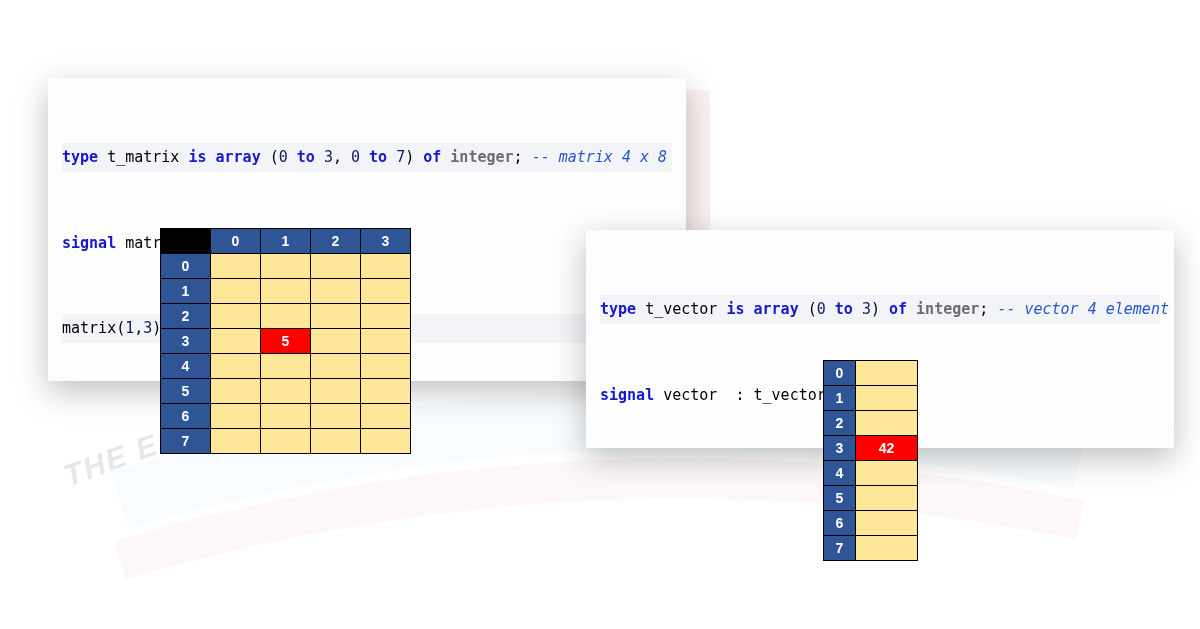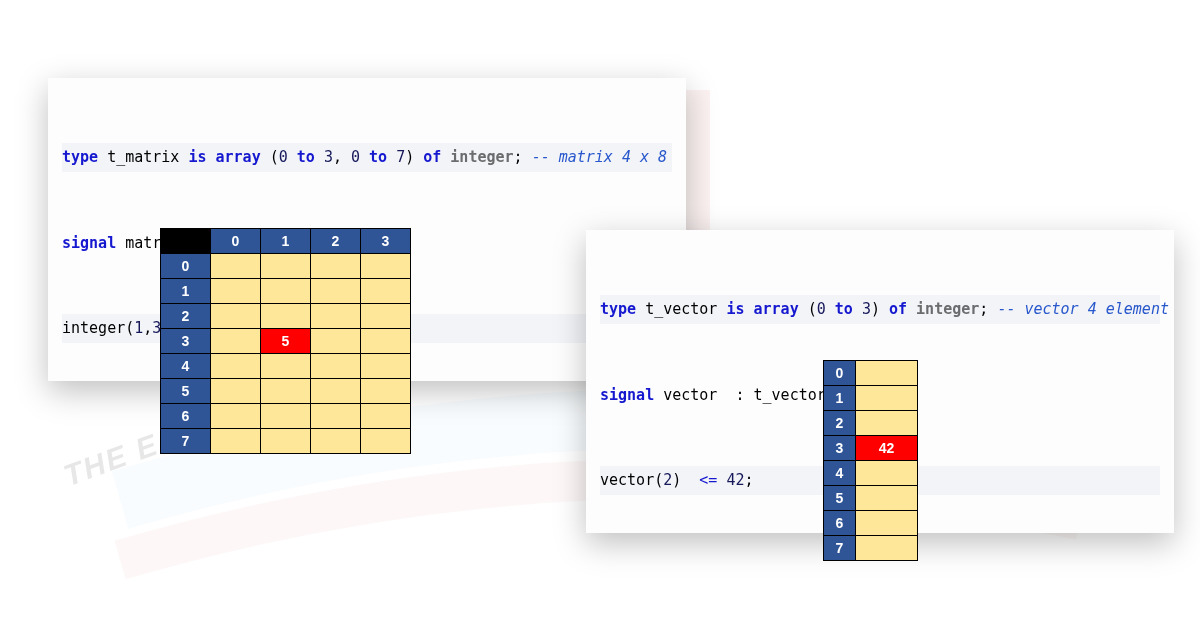--- a/index.html
+++ b/index.html
@@ -116,27 +116,26 @@
     </g>
     <path d="M120 500 Q 600 360 1080 460" stroke="#5aa7df" stroke-width="60" fill="none" opacity="0.6"></path>
     <path d="M120 560 Q 600 420 1080 520" stroke="#d43a34" stroke-width="40" fill="none" opacity="0.6"></path>
   </svg>
 </div>
 <div class="tagline">THE EASIEST WAY TO LEARN VHDL</div>
 
 <div class="code-panel" style="left:48px; top:78px; width:610px;">
   <span class="ln alt"><span class="kw">type</span><span class="plain"> t_matrix </span><span class="kw">is</span><span class="kw"> array </span><span class="plain">(</span><span class="num">0</span><span class="kw"> to </span><span class="num">3</span><span class="plain">, </span><span class="num">0</span><span class="kw"> to </span><span class="num">7</span><span class="plain">) </span><span class="kw">of</span><span class="ty"> integer</span><span class="plain">; </span><span class="cm">-- matrix 4 x 8</span></span>
   <span class="ln"><span class="kw">signal</span><span class="plain"> matrix  : t_matrix;</span></span>
-  <span class="ln alt"><span class="plain">integer(</span><span class="num">1</span><span class="plain">,</span><span class="num">3</span><span class="plain">) </span><span class="op">&lt;=</span><span class="num"> 5</span><span class="plain">;</span></span>
+  <span class="ln alt"><span class="plain">matrix(</span><span class="num">1</span><span class="plain">,</span><span class="num">3</span><span class="plain">) </span><span class="op">&lt;=</span><span class="num"> 5</span><span class="plain">;</span></span>
 </div>
 
 <div class="code-panel" style="left:586px; top:230px; width:560px;">
   <span class="ln alt"><span class="kw">type</span><span class="plain"> t_vector </span><span class="kw">is</span><span class="kw"> array </span><span class="plain">(</span><span class="num">0</span><span class="kw"> to </span><span class="num">3</span><span class="plain">) </span><span class="kw">of</span><span class="ty"> integer</span><span class="plain">; </span><span class="cm">-- vector 4 element</span></span>
   <span class="ln"><span class="kw">signal</span><span class="plain"> vector  : t_vector;</span></span>
-  <span class="ln alt"><span class="plain">vector(</span><span class="num">2</span><span class="plain">)  </span><span class="op">&lt;=</span><span class="num"> 42</span><span class="plain">;</span></span>
 </div>
 
 <table id="matrix-table" class="grid" style="left:160px; top:228px;">
   <tbody id="matrix-tbody">
       <tr>
         <th class="corner"></th>
         <th>0</th>
         <th>1</th>
         <th>2</th>
         <th>3</th>

